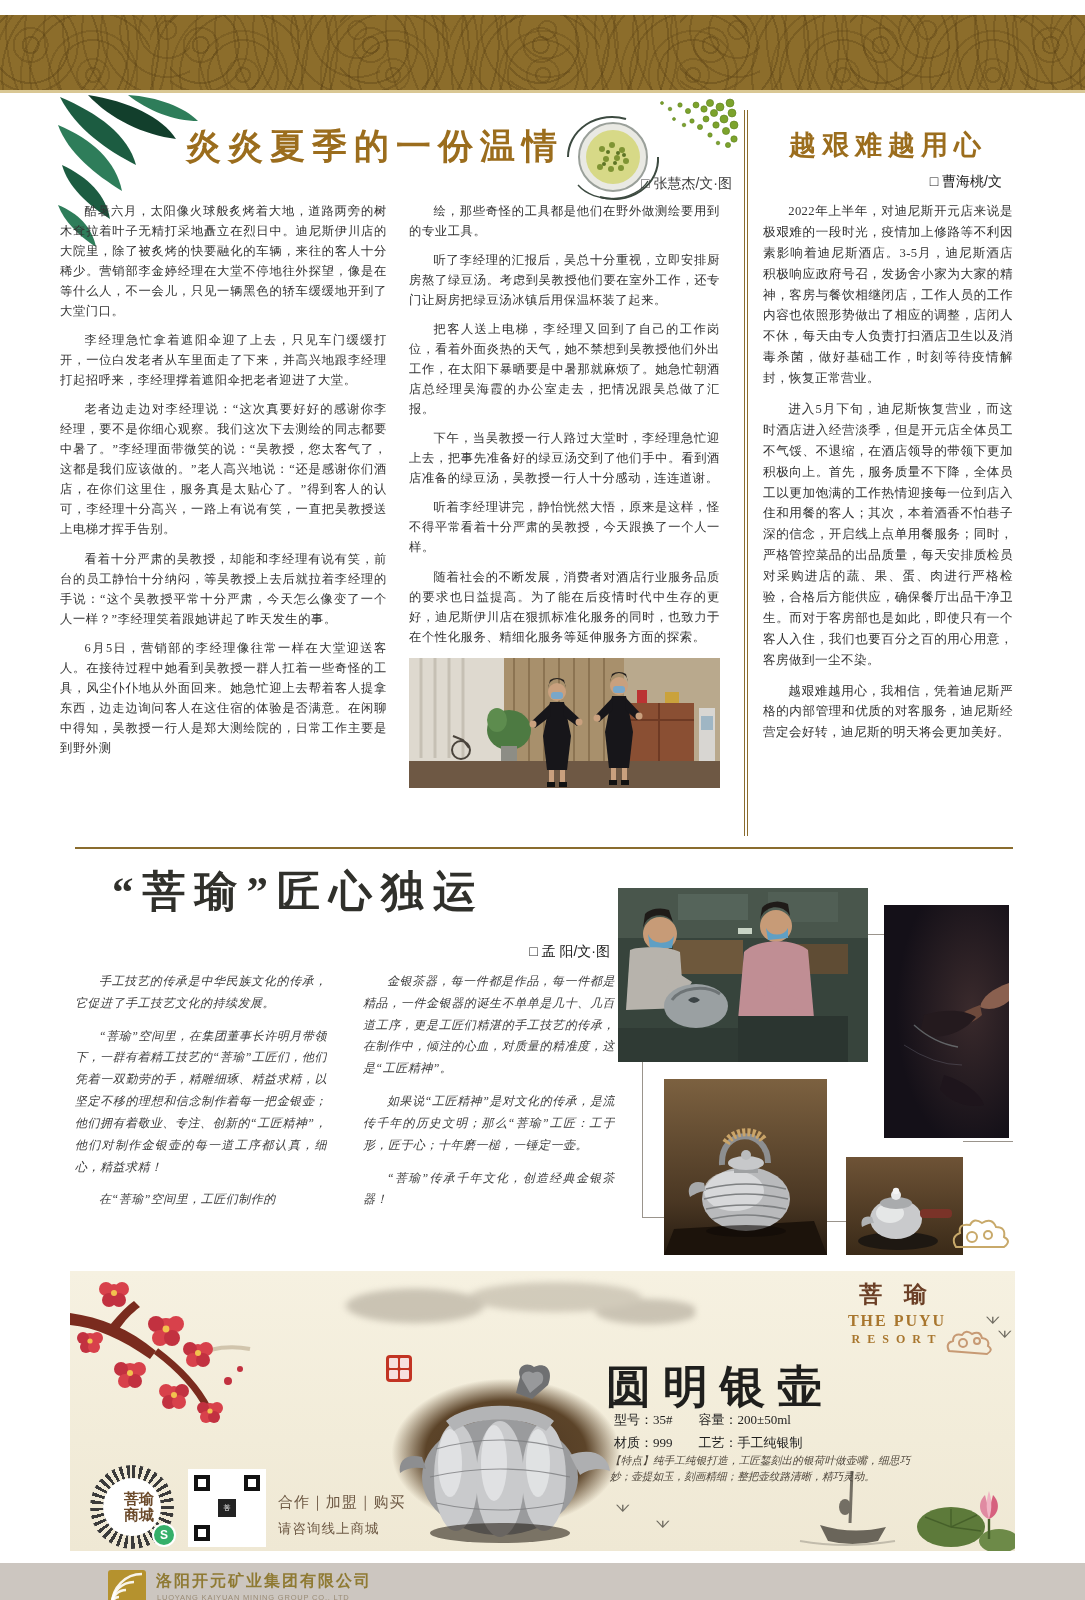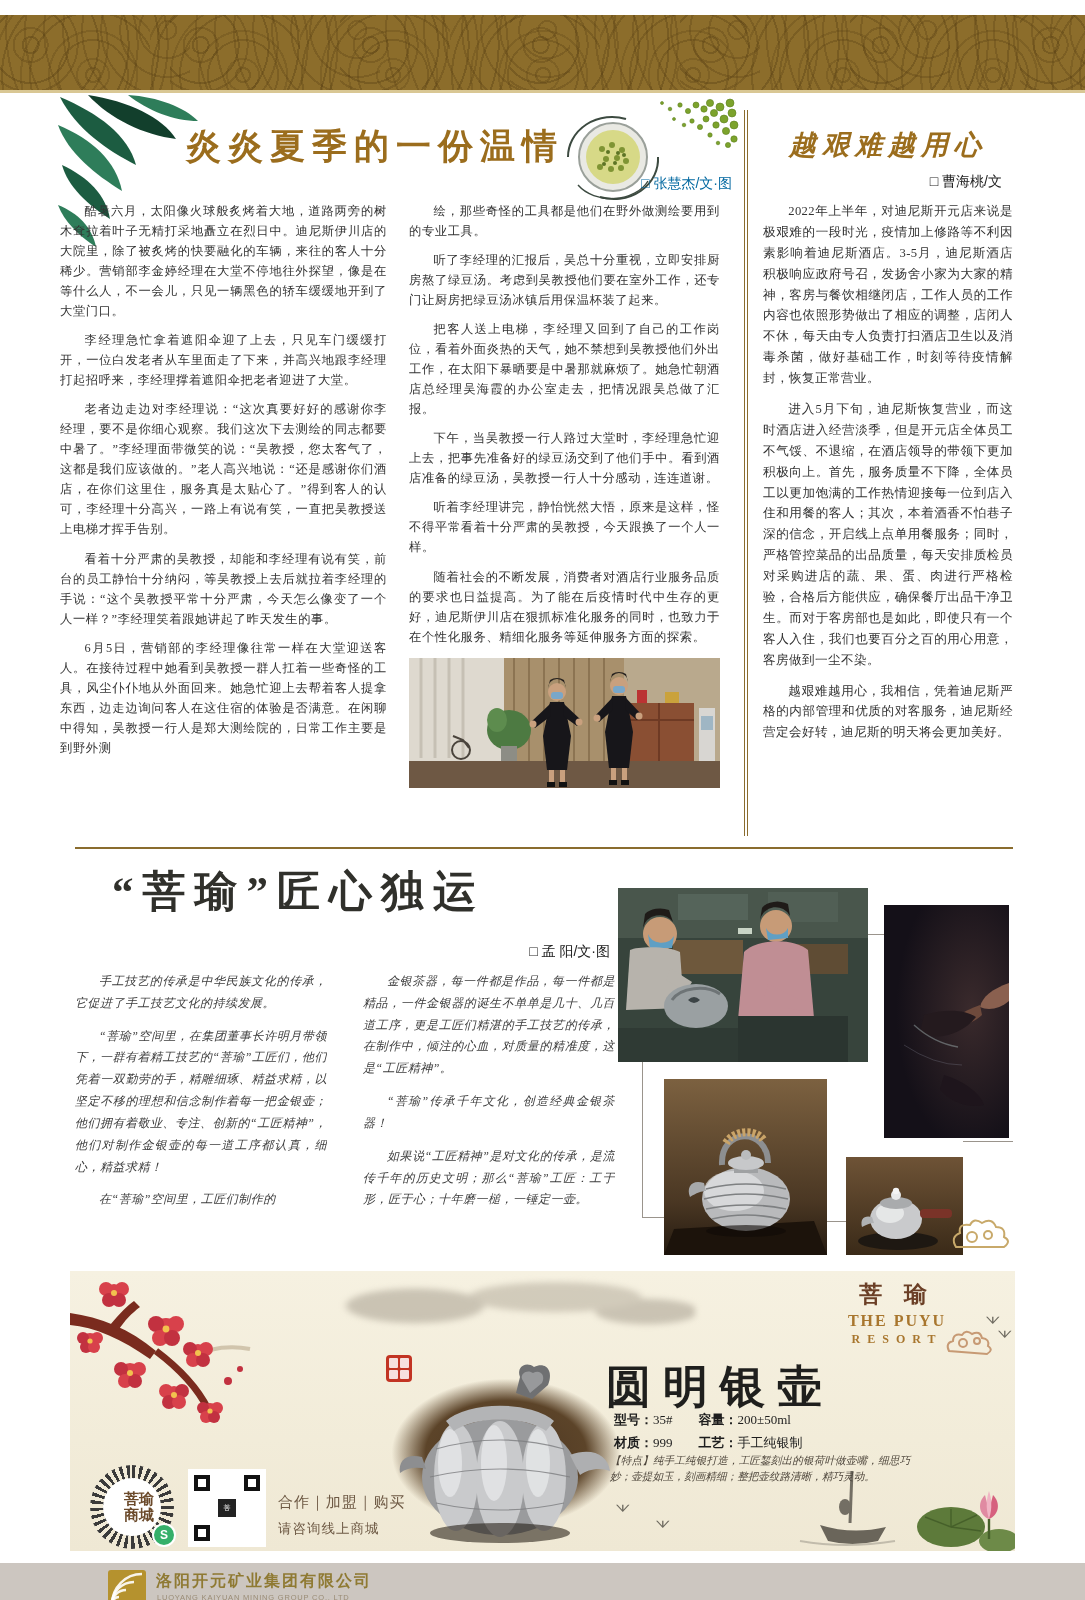--- a/index.html
+++ b/index.html
@@ -11,40 +11,40 @@
     background-image:
       repeating-radial-gradient(circle at 18% 40%, transparent 0 7px, rgba(86,62,18,.38) 7px 9px, transparent 9px 16px, rgba(86,62,18,.30) 16px 18px, transparent 18px 30px),
       repeating-radial-gradient(circle at 62% 80%, transparent 0 6px, rgba(86,62,18,.32) 6px 8px, transparent 8px 15px, rgba(86,62,18,.26) 15px 17px, transparent 17px 28px),
       repeating-radial-gradient(circle at 88% 20%, transparent 0 8px, rgba(86,62,18,.30) 8px 10px, transparent 10px 19px);
     background-size:170px 75px,150px 75px,190px 75px;border-bottom:3px solid #d9c794;}
 
   
   .art1-title{position:absolute;left:185px;top:108px;width:380px;text-align:center;
     font-size:35px;font-weight:700;color:#9b6d1d;letter-spacing:7px;}
   .art1-byline{position:absolute;left:470px;top:160px;width:262px;text-align:right;
-    font-size:14px;color:#0369a1;font-family:"Liberation Sans",sans-serif;}
+    font-size:14px;color:#404040;font-family:"Liberation Sans",sans-serif;}
   .cols{position:absolute;display:flex;}
   .art1-cols{left:60px;top:186px;width:660px;height:636px;gap:22px;}
   .col{overflow:hidden;}
   .c1a{width:327px;height:636px;}
   .c1b{width:311px;height:636px;}
   .art-text p{margin:0 0 9px;text-indent:2em;text-align:justify;font-size:12.3px;
     line-height:1.63;color:#333;letter-spacing:.6px;}
 
   
   .lobby{width:311px;height:130px;margin-top:2px;}
 
   
   .vdiv{position:absolute;left:744px;top:95px;width:4px;height:726px;
     border-left:1.5px solid #8a6c2e;border-right:1.5px solid #8a6c2e;box-sizing:border-box;}
   .hdiv{position:absolute;left:75px;top:832px;width:938px;height:2px;background:#8a6c2e;}
 
   
   .art2-title{position:absolute;left:762px;top:112px;width:252px;text-align:center;
-    font-size:27px;font-weight:700;color:#9b6d1d;letter-spacing:6px;font-style:italic;}
+    font-size:27px;font-weight:700;color:#9b6d1d;letter-spacing:6px;}
   .art2-byline{position:absolute;left:762px;top:158px;width:240px;text-align:right;
     font-size:14px;color:#222;font-family:"Liberation Sans",sans-serif;}
   .art2-text{position:absolute;left:763px;top:186px;width:250px;height:634px;overflow:hidden;}
   .art2-text p{margin:0 0 10px;text-indent:2em;text-align:justify;font-size:12.6px;
     line-height:1.66;color:#333;letter-spacing:.4px;}
 
   
   .art3-title{position:absolute;left:112px;top:848px;width:420px;font-size:43px;font-weight:700;
     color:#30302b;letter-spacing:9px;}
   .art3-byline{position:absolute;left:380px;top:928px;width:230px;text-align:right;
@@ -64,21 +64,21 @@
   .mountains{position:absolute;left:225px;top:0;width:400px;height:58px;filter:blur(3px);opacity:.55;
      background:radial-gradient(ellipse 120px 30px at 30% 60%,#a79f90 0 55%,transparent 60%),
                 radial-gradient(ellipse 150px 26px at 65% 45%,#b5ad9d 0 55%,transparent 60%),
                 radial-gradient(ellipse 90px 22px at 88% 70%,#a79f90 0 55%,transparent 60%);}
   .vignette{position:absolute;left:268px;top:62px;width:336px;height:218px;
      background:radial-gradient(ellipse 46% 46% at 50% 55%, #4a3522 0%, #5c4429 52%, rgba(92,68,41,0) 74%);}
   .ad-title{position:absolute;left:536px;top:86px;width:310px;font-size:45px;font-weight:700;
      color:#1f1f1d;letter-spacing:12px;}
   .spec-row{position:absolute;left:544px;width:330px;display:flex;gap:26px;
      font-size:13px;color:#1d1d1d;}
-  .spec-row b{font-weight:700;}
+  .spec-row b{font-weight:400;}
   .features{position:absolute;left:540px;top:182px;width:300px;font-size:10.6px;line-height:1.55;
      color:#4e463c;text-align:justify;font-style:italic;}
   .brand{position:absolute;right:38px;top:8px;width:160px;text-align:center;}
   .brand-cn{font-size:23px;font-weight:700;color:#6b3f26;letter-spacing:8px;}
   .brand-en1{font-size:16px;font-weight:700;color:#a8762e;letter-spacing:2px;margin-top:2px;}
   .brand-en2{font-size:12px;font-weight:700;color:#a8762e;letter-spacing:7px;margin-top:2px;}
   .seal{position:absolute;left:316px;top:84px;width:26px;height:27px;background:#c23423;border-radius:4px;
      display:grid;grid-template-columns:1fr 1fr;gap:2px;padding:3px;box-sizing:border-box;}
   .seal i{background:rgba(255,255,255,.85);border-radius:1px;}
 
@@ -288,22 +288,22 @@
   <div class="art3-title">“菩瑜”匠心独运</div>
   <div class="art3-byline">□ 孟  阳/文·图</div>
   <div class="cols art3-cols">
     <div class="col c3 hand">
       <p>手工技艺的传承是中华民族文化的传承，它促进了手工技艺文化的持续发展。</p>
       <p>“菩瑜”空间里，在集团董事长许明月带领下，一群有着精工技艺的“菩瑜”工匠们，他们凭着一双勤劳的手，精雕细琢、精益求精，以坚定不移的理想和信念制作着每一把金银壶；他们拥有着敬业、专注、创新的“工匠精神”，他们对制作金银壶的每一道工序都认真，细心，精益求精！</p>
       <p>在“菩瑜”空间里，工匠们制作的</p>
     </div>
     <div class="col c3 hand">
       <p>金银茶器，每一件都是作品，每一件都是精品，一件金银器的诞生不单单是几十、几百道工序，更是工匠们精湛的手工技艺的传承，在制作中，倾注的心血，对质量的精准度，这是“工匠精神”。</p>
+      <p>如果说“工匠精神”是对文化的传承，是流传千年的历史文明；那么“菩瑜”工匠：工于形，匠于心；十年磨一槌，一锤定一壶。</p>
       <p>“菩瑜”传承千年文化，创造经典金银茶器！</p>
-      <p>如果说“工匠精神”是对文化的传承，是流传千年的历史文明；那么“菩瑜”工匠：工于形，匠于心；十年磨一槌，一锤定一壶。</p>
     </div>
   </div>
 
   <svg class="ph" style="left:618px;top:873px;" width="250" height="174" viewBox="0 0 250 174">
     <rect width="250" height="174" fill="#37443c"></rect>
     <rect x="0" y="0" width="250" height="50" fill="#49564c"></rect>
     <rect x="60" y="6" width="70" height="26" fill="#55645a"></rect>
       <rect x="150" y="4" width="70" height="30" fill="#515f55"></rect>
     <rect x="120" y="40" width="14" height="6" fill="#c9d4c6"></rect>
     <rect x="55" y="52" width="70" height="34" fill="#6e583c"></rect>

